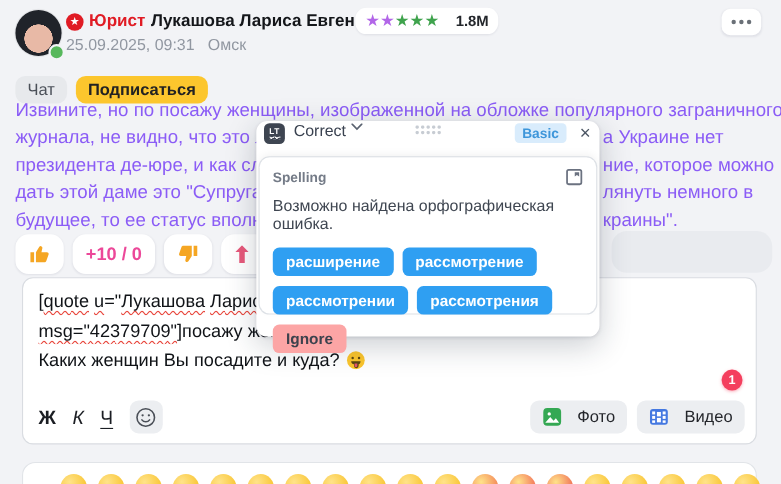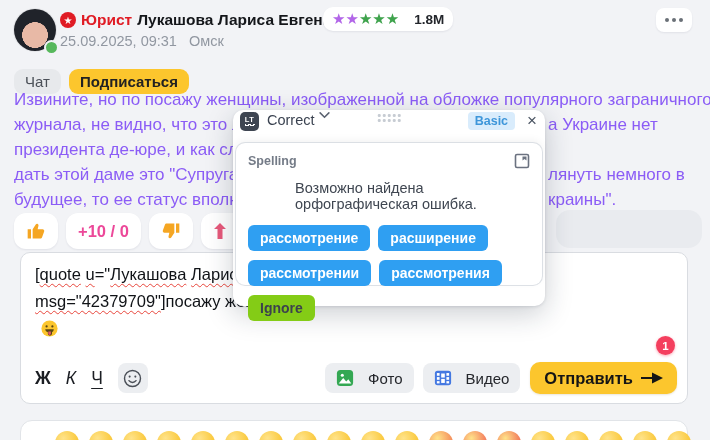--- a/index.html
+++ b/index.html
@@ -80,24 +80,24 @@
   .lt-drag{position:absolute;left:50%;top:4px;transform:translateX(-50%);display:grid;
         grid-template-columns:repeat(5,2.5px);grid-gap:2.5px;}
   .lt-drag i{width:2.5px;height:2.5px;border-radius:50%;background:#c7ccd3;}
   .lt-badge{margin-left:auto;background:#d9ecfc;color:#3e96da;font-size:12.5px;font-weight:700;
         padding:2px 7px;border-radius:4px;cursor:pointer;}
   .lt-close{margin-left:12px;font-size:17px;color:#4b5563;cursor:pointer;line-height:1;}
   .lt-body{margin:3px;border-radius:9px;padding:10px 12px 12px;
         box-shadow:0 0 0 1px rgba(205,210,218,.65),0 -3px 8px rgba(0,0,0,.05);height:142px;box-sizing:border-box;}
   .lt-sec-row{display:flex;align-items:center;justify-content:space-between;}
   .lt-section{font-size:12.5px;font-weight:700;color:#747b87;}
-  .lt-msg{font-size:14.5px;color:#3f4651;margin-top:11px;margin-left:47px;}
+  .lt-msg{font-size:14.5px;color:#3f4651;margin-top:11px;}
   .lt-suggs{margin-top:13px;display:flex;flex-wrap:wrap;gap:9px 8px;width:284px;}
   .sugg{background:#2f9ff2;color:#fff;font-size:14px;font-weight:600;padding:5px 12px;border-radius:6px;cursor:pointer;}
-  .sugg-ignore{background:#84cc16;color:#3c424d;}
+  .sugg-ignore{background:#fca5a5;color:#3c424d;}
 
   
   .emoji-panel{position:absolute;left:20px;top:420px;width:668px;height:40px;background:#fff;
         border:1px solid #e1e4e8;border-radius:12px 12px 0 0;box-sizing:border-box;}
   .emoji-row{position:absolute;left:34px;top:10px;display:flex;gap:10px;}
   .ball{width:24px;height:24px;border-radius:50%;background:radial-gradient(circle at 35% 30%,#ffe38a,#f7b90f);cursor:pointer;}
 
   .tongue-emoji{display:inline-block;vertical-align:-3px;margin-left:6px;}
   svg{display:block;}
 </style>
@@ -136,21 +136,21 @@
   </div>
 
   <div class="btn-row">
     <span class="chip chip-chat">Чат</span>
     <span class="chip chip-sub">Подписаться</span>
   </div>
 
   <div class="post-text">
     <div class="pline"><span>Извините, но по посажу женщины, изображенной на обложке популярного заграничного</span></div>
     <div class="pline"><span>журнала, не видно, что это лед</span><span class="pright">а Украине нет</span></div>
-    <div class="pline"><span>президента де-юре, и как след</span></div>
+    <div class="pline"><span>президента де-юре, и как след</span><span class="pright">ние, которое можно</span></div>
     <div class="pline"><span>дать этой даме это "Супруга б</span><span class="pright">лянуть немного в</span></div>
     <div class="pline"><span>будущее, то ее статус вполне т</span><span class="pright">краины".</span></div>
   </div>
 
   <div class="reactions">
     <div class="rpill">
       <svg width="20" height="20" viewBox="0 0 24 24">
           <path fill="#f5a623" d="M2 10h4v11H2zM8 21h9.2c1 0 1.8-.6 2.1-1.5l2.5-7c.4-1.2-.5-2.5-1.8-2.5H14l1-4.5c.2-1-.5-2-1.5-2.2-.7-.1-1.4.2-1.8.8L8 10z"></path>
         </svg>
     </div>
@@ -173,21 +173,21 @@
     <div class="rpill">
       <span class="coin"></span>
     </div>
   </div>
   <div class="gray-slab"></div>
 
   <div class="composer">
     <div class="composer-text">
       <div><span>[</span><span class="wavy">quote</span><span> </span><span class="wavy">u</span><span>="</span><span class="wavy">Лукашова</span><span> </span><span class="wavy">Лариса</span></div>
       <div><span class="wavy">msg="42379709"</span><span>]посажу жен</span></div>
-      <div><span class="tongue-emoji"><svg width="17" height="17" viewBox="0 0 20 20">
+      <div><span>Каких женщин Вы посадите и куда?</span><span class="tongue-emoji"><svg width="17" height="17" viewBox="0 0 20 20">
               <circle cx="10" cy="10" r="9.5" fill="#fcc62d"></circle>
               <circle cx="6.6" cy="7.5" r="1.3" fill="#5b4712"></circle>
               <circle cx="13.4" cy="7.5" r="1.3" fill="#5b4712"></circle>
               <path d="M5 11h10c0 2-1 3-2 3.2V16a2.5 2.5 0 0 1-5 0v-1.8C6.5 14 5 13 5 11z" fill="#5b4712"></path>
               <path d="M8.6 13.4h3V16a1.5 1.5 0 0 1-3 0z" fill="#e8566d"></path>
             </svg></span></div>
     </div>
 
     <div class="unread-badge">1</div>
 
@@ -219,26 +219,20 @@
             <rect x="3.2" y="9" width="3" height="3" fill="#fff"></rect>
             <rect x="3.2" y="13.5" width="3" height="2.5" fill="#fff"></rect>
             <rect x="13.8" y="4.5" width="3" height="3" fill="#fff"></rect>
             <rect x="13.8" y="9" width="3" height="3" fill="#fff"></rect>
             <rect x="13.8" y="13.5" width="3" height="2.5" fill="#fff"></rect>
             <rect x="8" y="5" width="4" height="4.5" fill="#fff"></rect>
             <rect x="8" y="11" width="4" height="4.5" fill="#fff"></rect>
           </svg>
         <span>Видео</span>
       </span>
-      <span class="send-btn">
-        <span>Отправить</span>
-        <svg width="22" height="16" viewBox="0 0 24 16">
-            <path d="M0 7h12V2l12 6-12 6V9H0z" fill="#151515"></path>
-          </svg>
-      </span>
     </div>
   </div>
 
   <div class="lt-popup">
     <div class="lt-head">
       <span class="lt-logo">
           <span>LT</span>
           <i></i>
         </span>
       <span class="lt-title">Correct</span>
@@ -263,22 +257,22 @@
     <div class="lt-body">
       <div class="lt-sec-row">
         <span class="lt-section">Spelling</span>
         <svg width="16" height="16" viewBox="0 0 16 16">
             <rect x="1.5" y="1.5" width="13" height="13" rx="1.5" fill="none" stroke="#6b7280" stroke-width="1.6"></rect>
             <path d="M8.5 3.5h4v4l-2-1.4-2 1.4z" fill="#6b7280"></path>
           </svg>
       </div>
       <div class="lt-msg">Возможно найдена орфографическая ошибка.</div>
       <div class="lt-suggs">
+        <span class="sugg">расширение</span>
         <span class="sugg">рассмотрение</span>
-        <span class="sugg">расширение</span>
         <span class="sugg">рассмотрении</span>
         <span class="sugg">рассмотрения</span>
         <span class="sugg sugg-ignore">Ignore</span>
       </div>
     </div>
   </div>
 
   <div class="emoji-panel">
     <div class="emoji-row">
         <span class="ball" style="background: radial-gradient(circle at 35% 30%, rgb(255, 227, 138), rgb(247, 185, 15));"></span>

